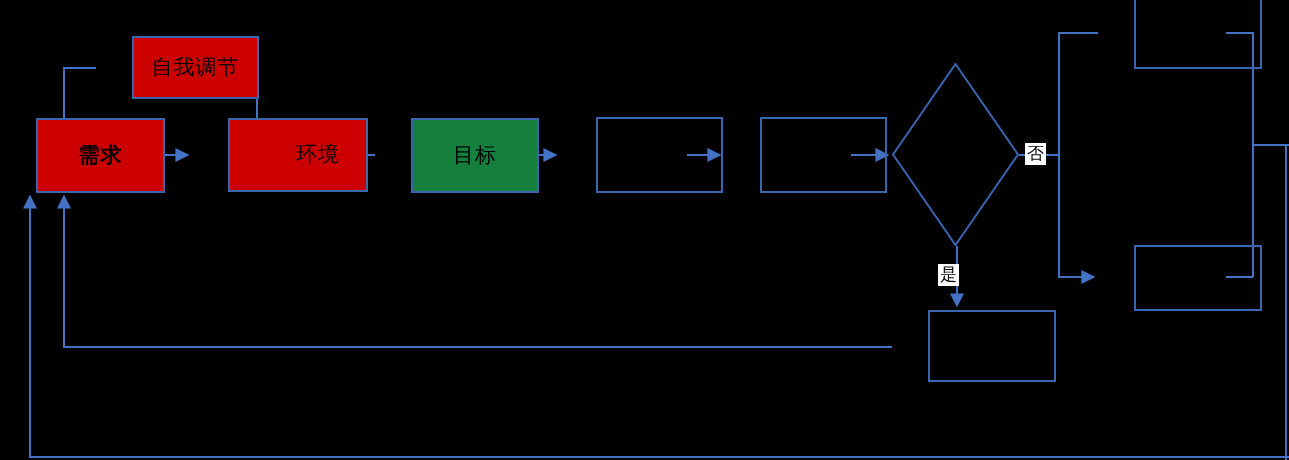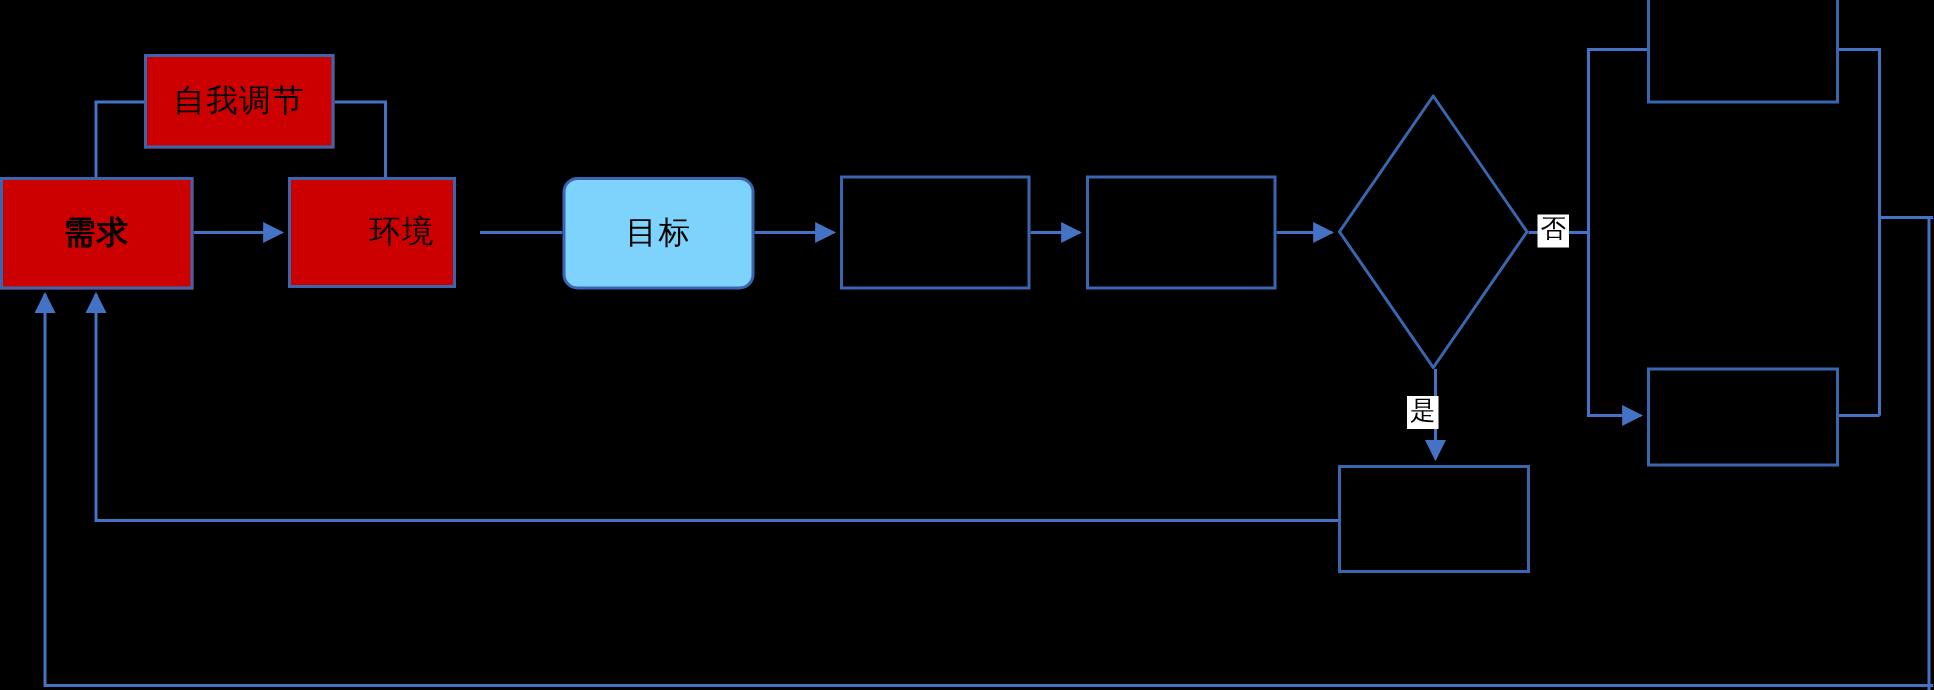--- a/index.html
+++ b/index.html
@@ -30,23 +30,24 @@
     box-sizing: border-box;
     border: 2px solid #3A66B0;
     display: flex;
     align-items: center;
     justify-content: center;
     text-align: center;
     color: #000000;
     font-size: 21px;
     line-height: 1.1;
     letter-spacing: 1px;
+    margin-left: 36px;
   }
   .node.red   { background: #CC0000; }
-  .node.white { background: #7dd3fc; border-radius: 10px; }
+  .node.white { background: #15803d; }
   .node.empty { background: transparent; }
   .diamond-wrap {
     position: absolute;
   }
   .edge-label {
     position: absolute;
     background: #FFFFFF;
     color: #000000;
     font-size: 17px;
     line-height: 1.15;
@@ -99,21 +100,21 @@
   </svg>
 
   <div class="node red" style="left:96px; top:36px; width:127px; height:63px;">
     <span>自我调节</span>
   </div>
 
   <div class="node red" style="left:0px; top:118px; width:129px; height:75px;font-weight:bold;">
     <span>需求</span>
   </div>
 
-  <div class="node red" style="left:192px; top:118px; width:112px; height:74px;padding-left:40px;">
+  <div class="node red" style="left:192px; top:118px; width:140px; height:74px;padding-left:40px;">
     <span>环境</span>
   </div>
 
   <div class="node white" style="left:375px; top:118px; width:128px; height:75px;">
     <span>目标</span>
   </div>
 
   <div class="node empty" style="left:560px; top:117px; width:127px; height:76px;">
     <span></span>
   </div>

